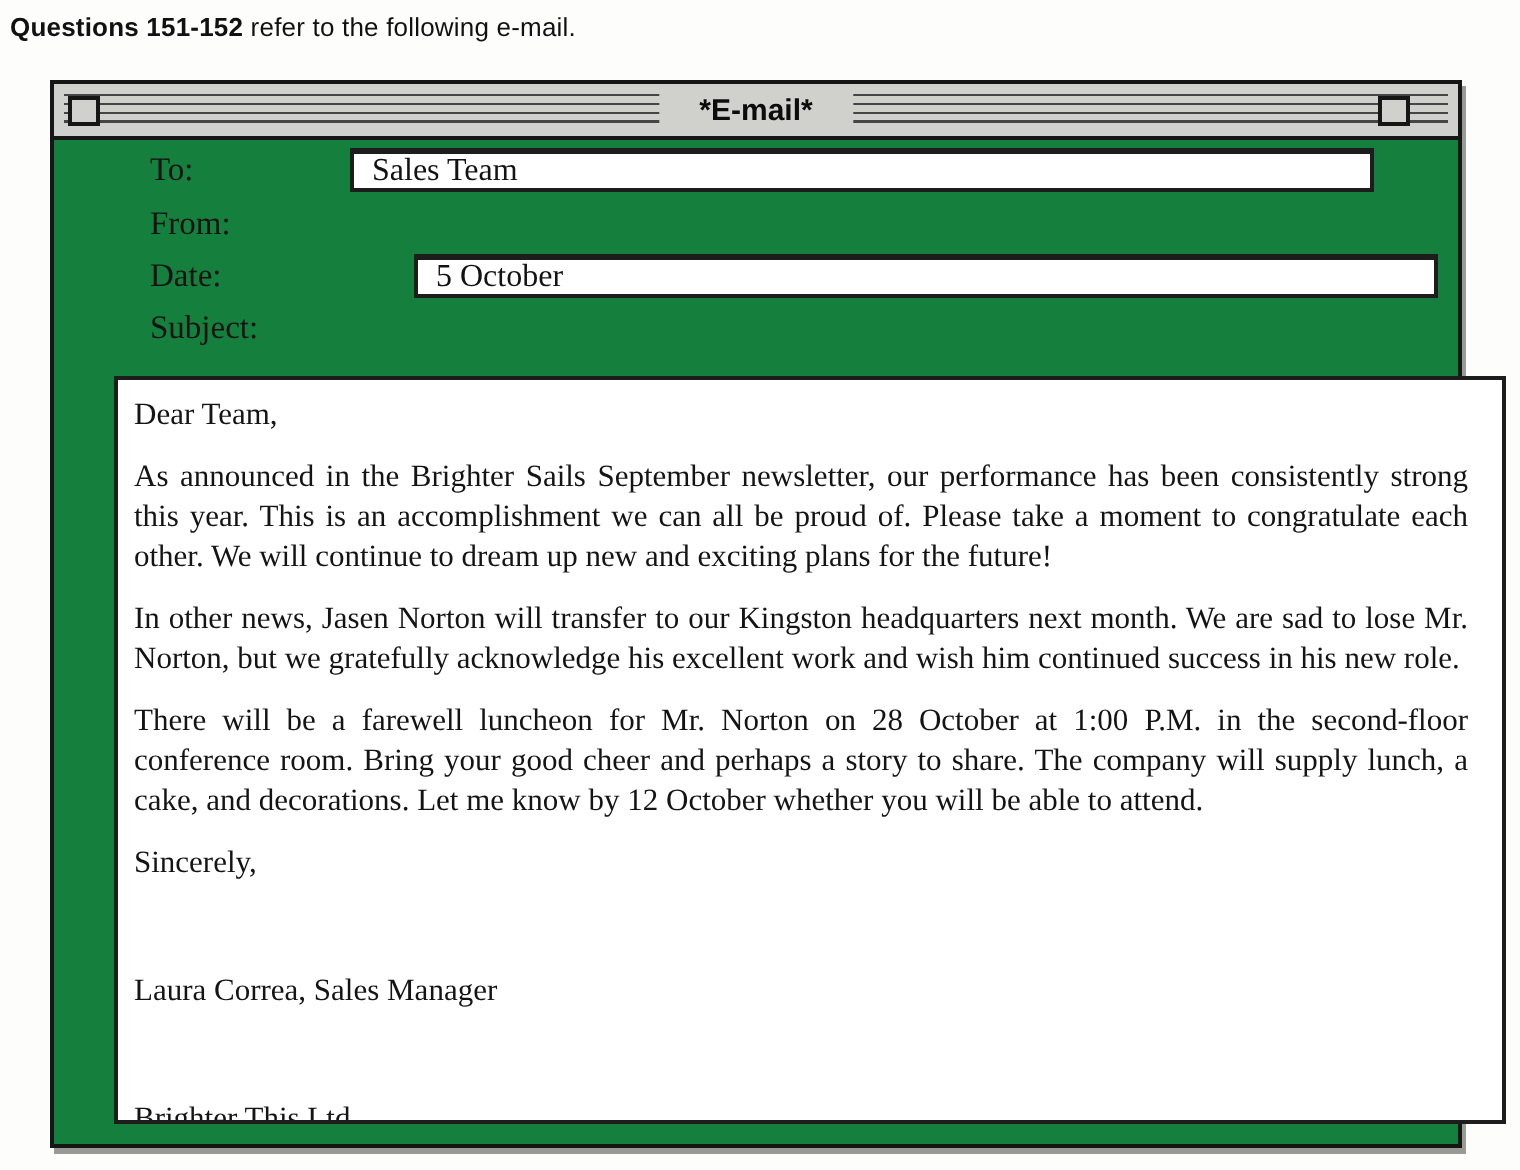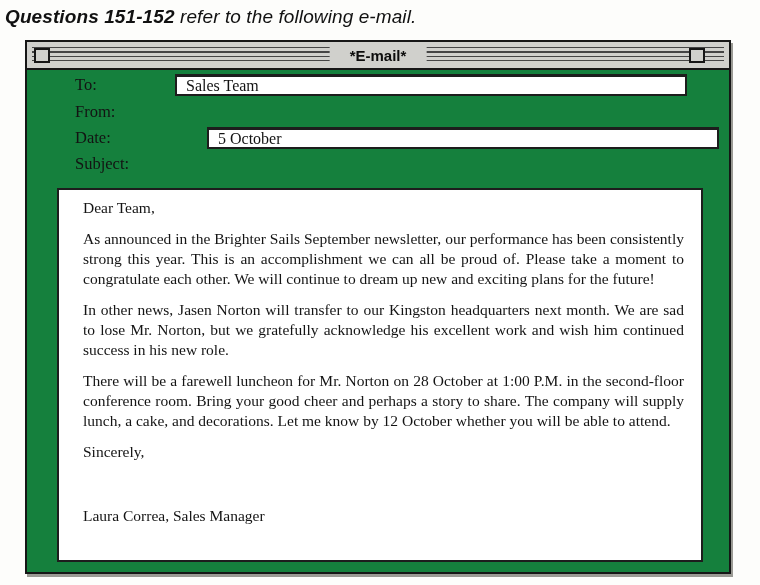--- a/index.html
+++ b/index.html
@@ -11,24 +11,23 @@
     background: #fdfdfb;
     font-family: "Liberation Sans", sans-serif;
     overflow: hidden;
   }
 
   
   .qheader {
     position: absolute;
     left: 5px;
     top: 6px;
-    font-size: 19px;
+    font-size: 13px;
     color: #111;
     letter-spacing: .1px;
-    font-style: italic;
   }
   .qheader .qrange { font-weight: 700; }
 
   
   .window {
     position: absolute;
     left: 25px;
     top: 40px;
     width: 706px;
     height: 534px;
@@ -106,25 +105,25 @@
     color: #131313;
     white-space: nowrap;
     overflow: hidden;
   }
 
   
   .body-box {
     position: absolute;
     left: 30px;
     top: 146px;
-    width: 646px;
+    width: 696px;
     height: 374px;
     background: #ffffff;
     border: 2px solid #1d1d1d;
-    padding: 8px 17px 0 24px;
+    padding: 8px 17px 0 8px;
     font-family: "Liberation Serif", serif;
     font-size: 15.5px;
     line-height: 20px;
     color: #141414;
     overflow: hidden;
   }
   .body-box p { margin: 0 0 11px 0; text-align: justify; }
   .body-box p.salutation,
   .body-box p.closing { text-align: left; }
   .body-box p.closing { margin-bottom: 21px; }

